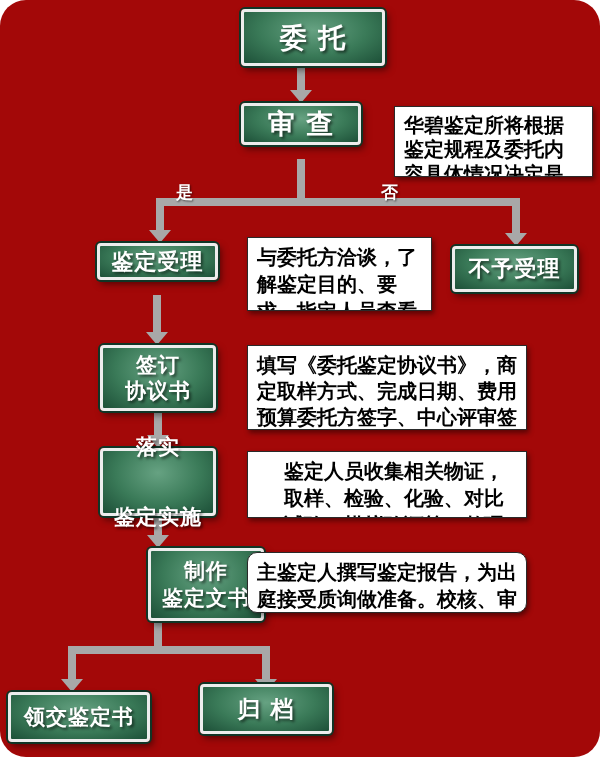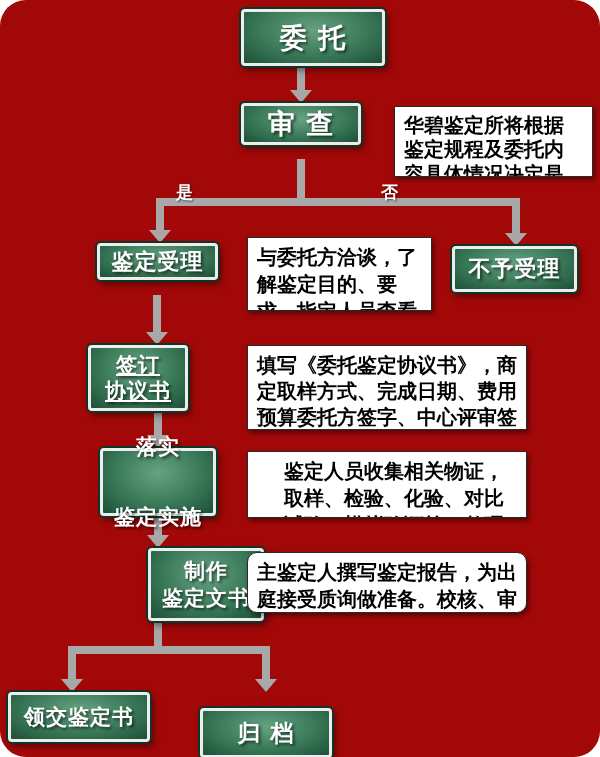--- a/index.html
+++ b/index.html
@@ -89,40 +89,40 @@
   </div>
 
   <div class="node" style="left:97px;top:243px;width:121px;height:37px;font-size:22px;">
     <span>鉴定受理</span>
   </div>
 
   <div class="node" style="left:452px;top:246px;width:125px;height:46px;font-size:22px;">
     <span>不予受理</span>
   </div>
 
-  <div class="node" style="left:88px;top:345px;width:100px;height:66px;font-size:21px;text-decoration:underline;">
+  <div class="node" style="left:100px;top:345px;width:116px;height:66px;font-size:21px;">
     <span>签订</span>
     <span>协议书</span>
   </div>
 
   <div class="node" style="left:100px;top:448px;width:116px;height:68px;font-size:21px;gap:43px;">
     <span>落实</span>
     <span>鉴定实施</span>
   </div>
 
   <div class="node" style="left:100px;top:548px;width:116px;height:73px;font-size:21px;margin-left:48px;">
     <span>制作</span>
     <span>鉴定文书</span>
   </div>
 
   <div class="node" style="left:8px;top:692px;width:142px;height:50px;font-size:21px;">
     <span>领交鉴定书</span>
   </div>
 
-  <div class="node" style="left:200px;top:708px;width:132px;height:50px;font-size:23px;">
+  <div class="node" style="left:200px;top:684px;width:132px;height:50px;font-size:23px;">
     <span>归 档</span>
   </div>
 
   <div class="note" style="left:394px;top:106px;width:199px;height:71px;line-height:1.22;">华碧鉴定所将根据鉴定规程及委托内容具体情况决定是否受理</div>
 
   <div class="note" style="left:247px;top:237px;width:185px;height:74px;">与委托方洽谈，了解鉴定目的、要求。指定人员查看鉴定物，了解相关信息。</div>
 
   <div class="note" style="left:247px;top:345px;width:280px;height:85px;line-height:1.3;">填写《委托鉴定协议书》，商定取样方式、完成日期、费用预算委托方签字、中心评审签字，出具鉴定方案。在收取鉴定费用后落实鉴定实施。</div>
 
   <div class="note" style="left:247px;top:451px;width:280px;height:67px;padding-left:36px;">鉴定人员收集相关物证，取样、检验、化验、对比试验、模拟验证等。整理数据资料，分析、推理、形成初步结论。</div>

